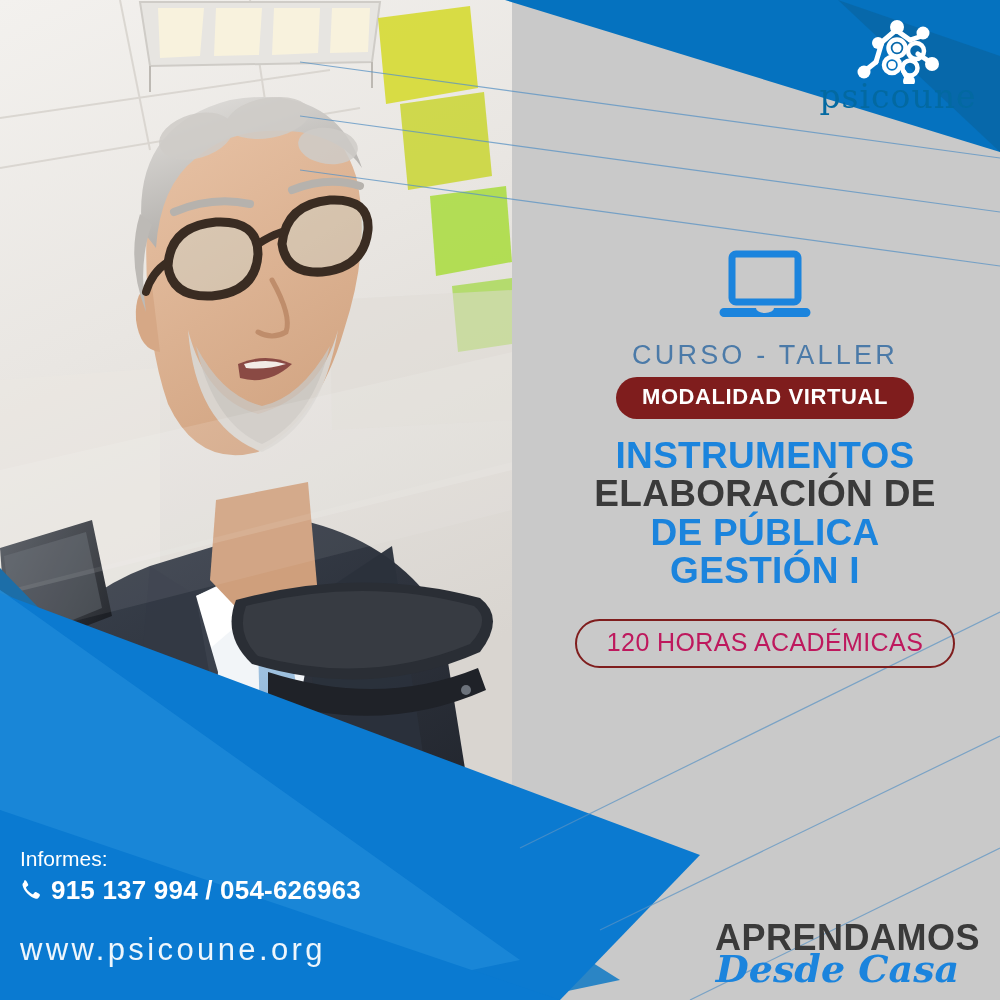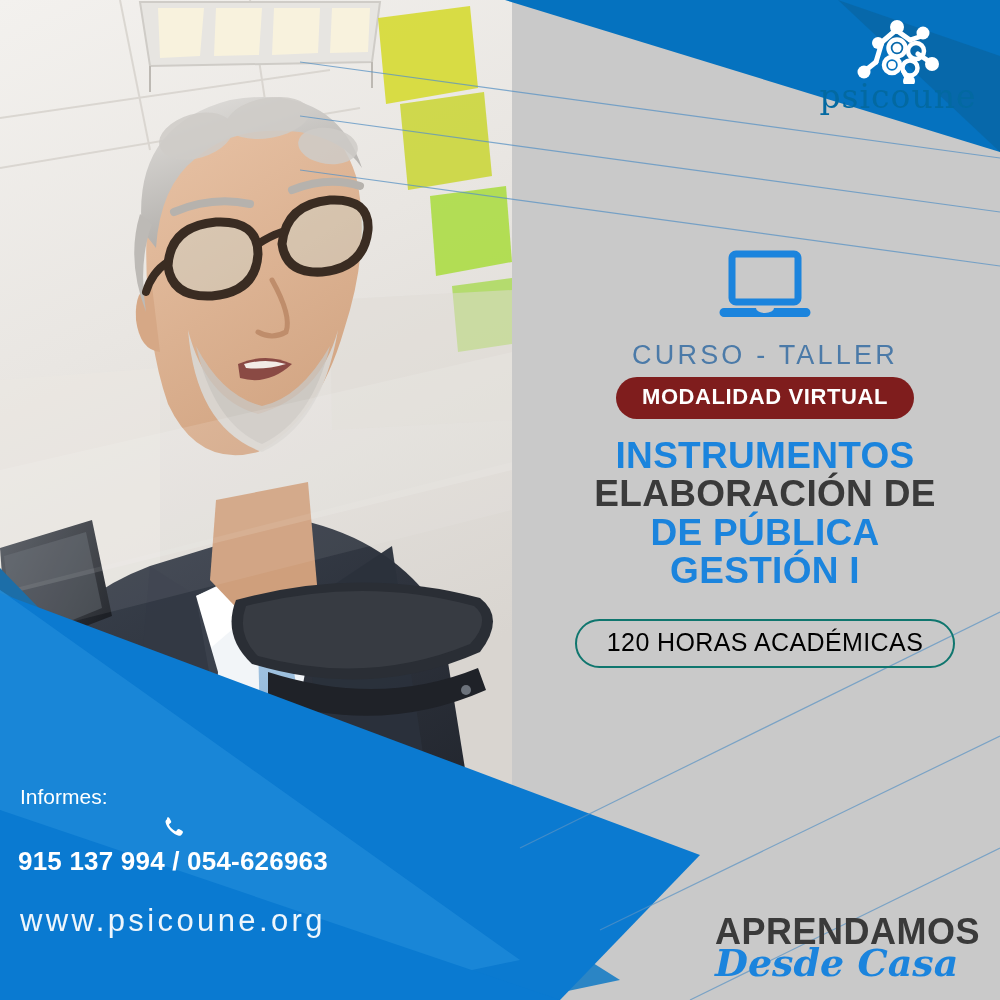--- a/index.html
+++ b/index.html
@@ -125,25 +125,25 @@
     font-size: 37px;
     font-weight: 800;
     letter-spacing: .3px;
   }
   .title-dark { color: #3a3a3a; }
   .title-blue { color: #1b84dd; }
 
   .hours-row { margin-top: 28px; }
   .hours-pill {
     display: inline-block;
-    border: 2px solid #0f766e;
+    border: 2px solid #7f1d1d;
     border-radius: 26px;
     padding: 9px 30px 11px 30px;
     font-size: 25px;
-    color: #000000;
+    color: #be185d;
     letter-spacing: .4px;
     line-height: 1;
     font-weight: 400;
   }
 
   
   .logo {
     position: absolute;
     right: 22px;
     top: 18px;
@@ -159,55 +159,54 @@
     font-weight: 400;
     letter-spacing: 1px;
     font-family: "DejaVu Serif", serif;
     line-height: 1;
   }
 
   
   .contact {
     position: absolute;
     left: 18px;
-    bottom: 33px;
+    bottom: 4px;
     color: #ffffff;
   }
   .contact-label {
     font-size: 21px;
     font-weight: 400;
     margin: 0 0 8px 2px;
     line-height: 1;
   }
   .contact-phone {
     display: flex;
     align-items: center;
     gap: 9px;
     font-size: 26px;
     font-weight: 700;
     letter-spacing: .2px;
     margin-bottom: 10px;
     line-height: 1;
-    flex-direction: column;
   }
   .contact-web {
     font-size: 31px;
     font-weight: 300;
     letter-spacing: 3.4px;
     margin-left: 2px;
     line-height: 1;
     color: #eef6fc;
   }
 
   
   .tagline {
     position: absolute;
     right: 20px;
-    bottom: 18px;
-    text-align: left;
+    bottom: 12px;
+    text-align: center;
   }
   .tagline-top {
     display: block;
     font-size: 36px;
     font-weight: 800;
     color: #3a3a3a;
     letter-spacing: .5px;
     line-height: 1;
   }
   .tagline-bottom {

